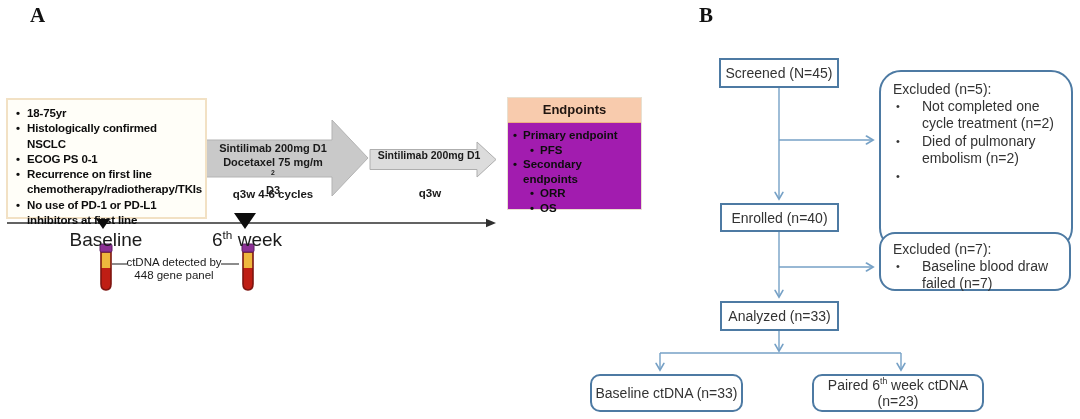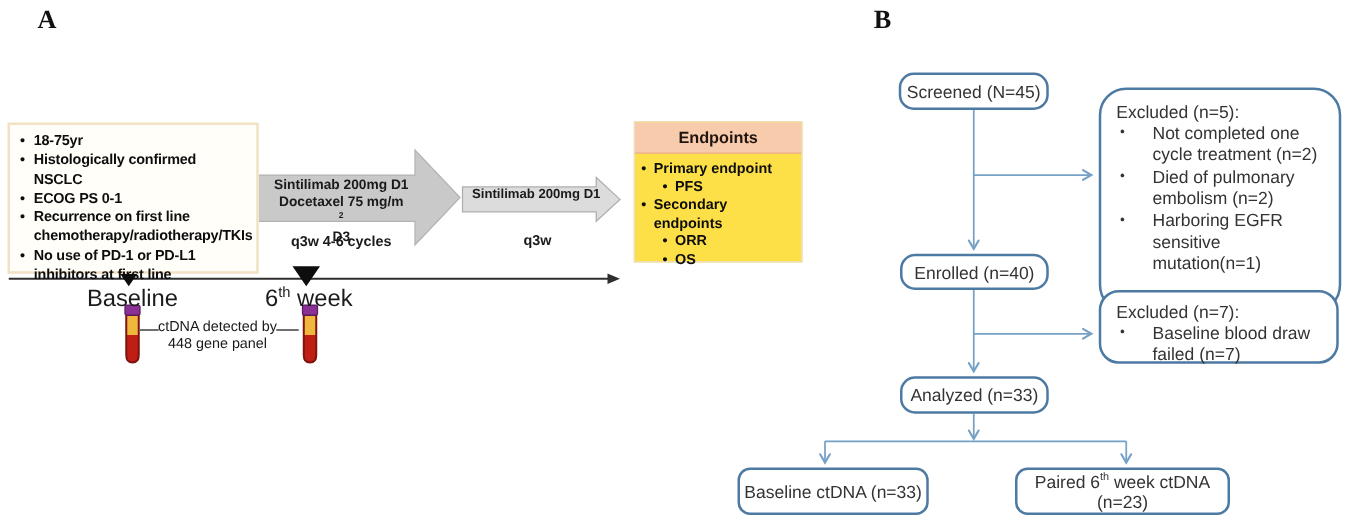--- a/index.html
+++ b/index.html
@@ -20,35 +20,35 @@
   
   .arr1-text{left:203px;top:141px;width:140px;text-align:center;color:#1a1a1a;}
   .arr1-text span{display:block;font-weight:bold;font-size:11px;line-height:14px;}
   .sched1{left:212px;top:188px;width:122px;text-align:center;font-weight:bold;font-size:11.5px;color:#1a1a1a;}
   .arr2-text{left:375px;top:149px;width:108px;text-align:center;font-weight:bold;font-size:10.5px;line-height:13px;color:#1a1a1a;}
   .sched2{left:400px;top:187px;width:60px;text-align:center;font-weight:bold;font-size:11.5px;color:#1a1a1a;}
   sup.sp{font-size:62%;vertical-align:super;line-height:0;}
 
   
   .endp-box{left:507px;top:97px;width:135px;height:113px;box-sizing:border-box;
-            background:#fde047;border:1px solid #e8e0d0;}
+            background:#a21caf;border:1px solid #e8e0d0;}
   .endp-head{height:24px;line-height:24px;text-align:center;font-weight:bold;font-size:13px;color:#201510;
              background:#f8cbad;border-bottom:1px solid #eead82;}
   .endp-list{padding:5px 3px 0 5px;}
   .ep-row{display:flex;font-weight:bold;font-size:11.5px;line-height:14.6px;color:#0d0d0d;}
   .ep-row .blt{width:10px;flex:none;}
   .ep-row.lv2{margin-left:17px;}
 
   
   .tl-label{top:229px;width:84px;text-align:center;font-size:19px;color:#1b1b1b;}
   .tl-note{left:126px;top:256px;width:96px;text-align:center;font-size:11.5px;line-height:13px;color:#1b1b1b;}
   .tl-note span{display:block;}
 
   
-  .b-box{box-sizing:border-box;background:#fff;border:2px solid #4d7aa3;border-radius:12px;
+  .b-box{box-sizing:border-box;background:#fff;border:2px solid #4d7aa3;border-radius:0;
          display:flex;align-items:center;justify-content:center;text-align:center;
          font-size:14px;color:#333;}
   .b-wide{border-radius:10px;}
   .excl{box-sizing:border-box;background:#fff;border:2px solid #4d7aa3;color:#333;}
   .excl .ti{font-size:14px;line-height:18px;}
   .ex-row{display:flex;font-size:14px;line-height:17.4px;}
   .ex-row .blt{width:26px;flex:none;padding-left:3px;font-size:11px;}
   .ex-row .txt{flex:1;}
 </style>
 </head>
@@ -174,21 +174,20 @@
     <div class="ex-row">
       <span class="blt">•</span>
       <span class="txt">Not completed one cycle treatment (n=2)</span>
     </div>
     <div class="ex-row">
       <span class="blt">•</span>
       <span class="txt">Died of pulmonary embolism (n=2)</span>
     </div>
     <div class="ex-row">
       <span class="blt">•</span>
-      <span class="txt">Harboring EGFR sensitive mutation(n=1)</span>
     </div>
   </div>
 
   <div class="abs b-box" style="left:720px;top:203px;width:119px;height:29px;">
     <span>Enrolled (n=40)</span>
   </div>
 
   <div class="abs excl" style="left:879px;top:232px;width:192px;height:59px;border-radius:16px;padding:6px 8px 4px 12px;">
     <div class="ti">Excluded (n=7):</div>
     <div class="ex-row">

